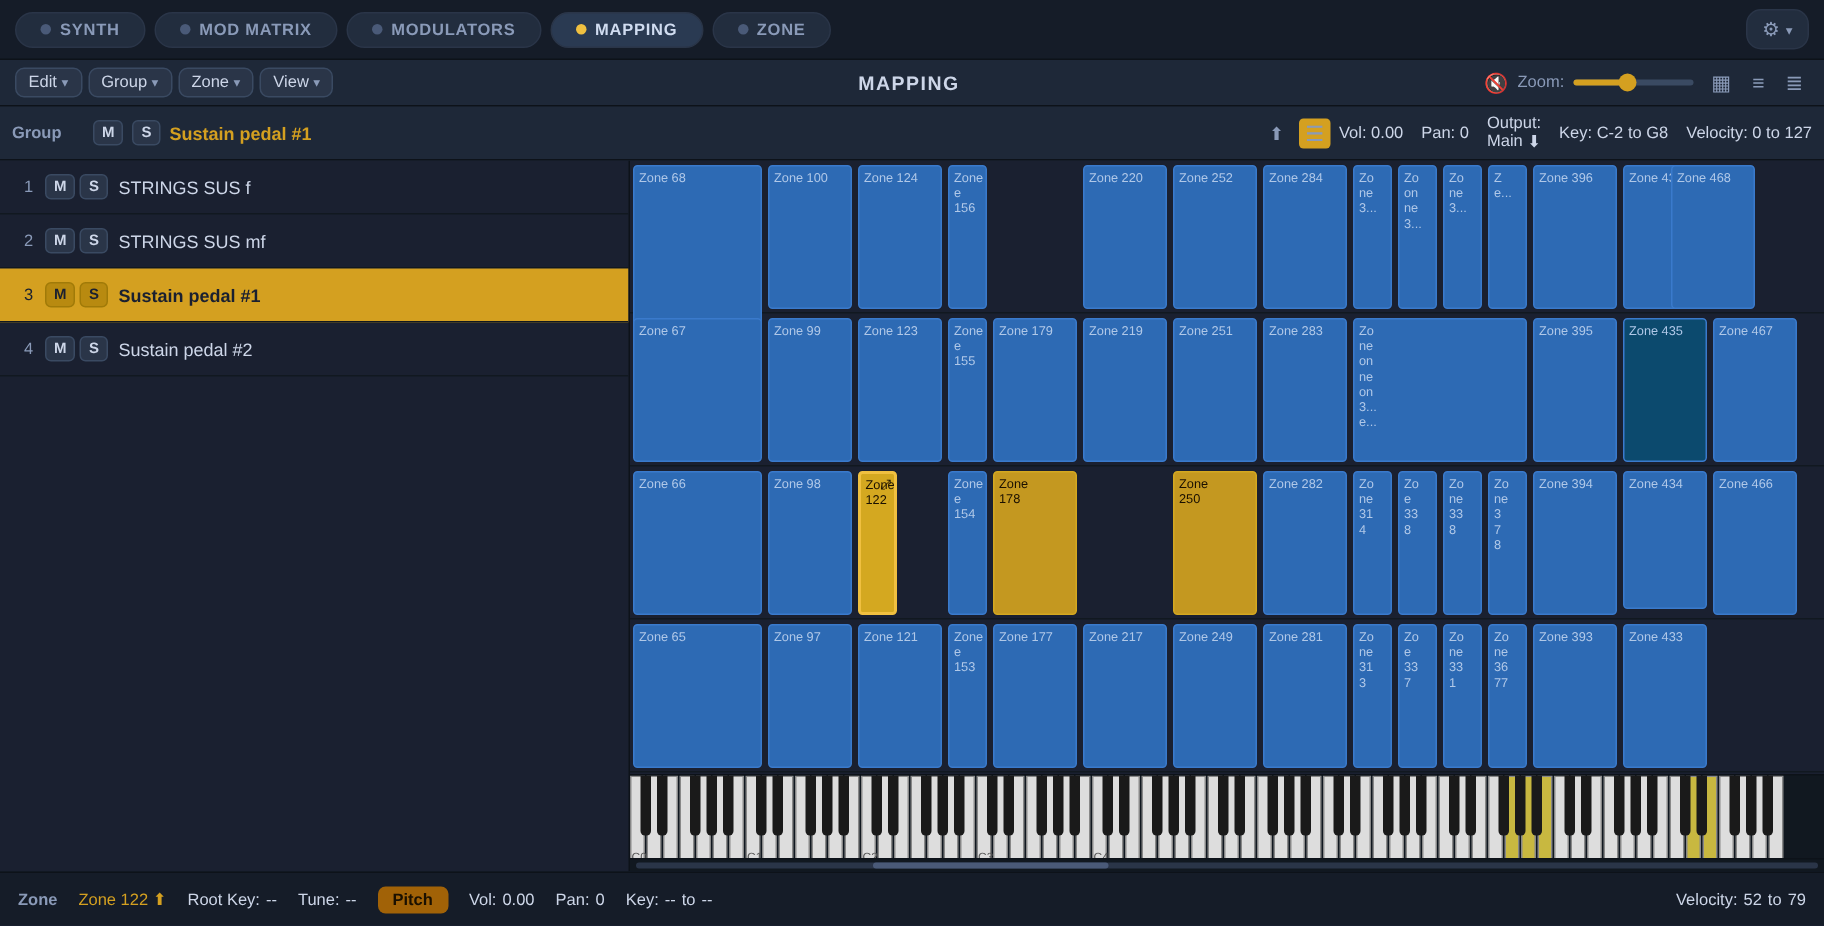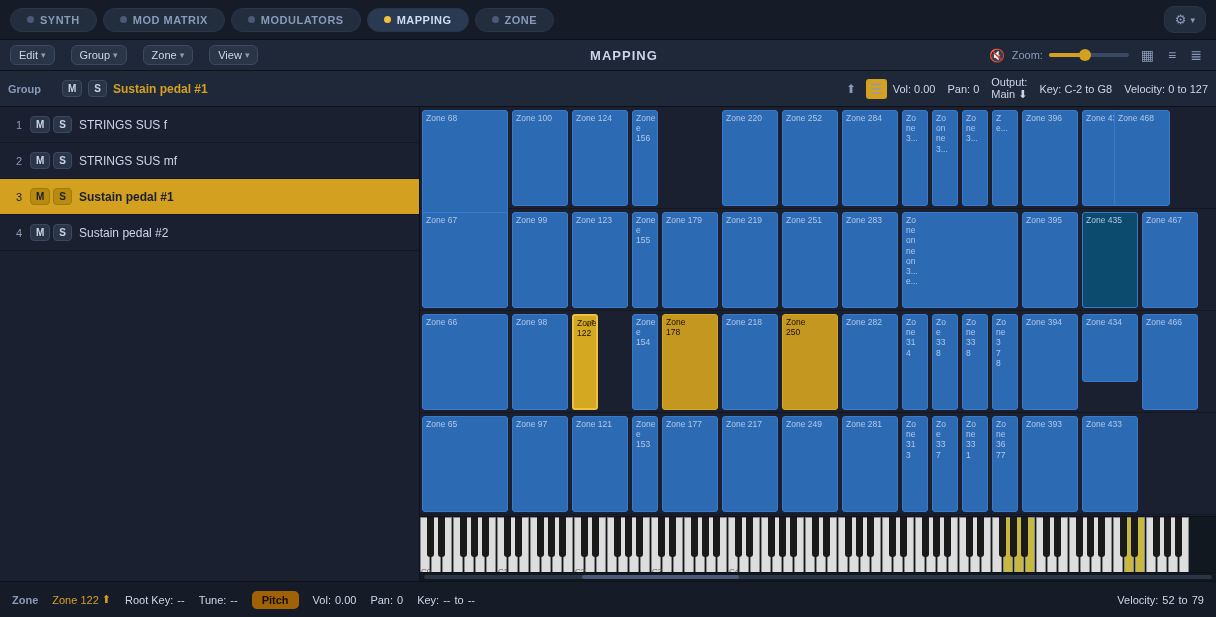--- a/index.html
+++ b/index.html
@@ -68,21 +68,21 @@
       display: flex;
       align-items: center;
       background: #1e2838;
       padding: 5px 10px;
       gap: 8px;
       border-bottom: 1px solid #0d1219;
     }
     .toolbar-group {
       display: flex;
       align-items: center;
-      gap: 16px;
+      gap: 4px;
     }
     .dropdown-btn {
       display: flex;
       align-items: center;
       gap: 3px;
       padding: 3px 8px;
       border-radius: 6px;
       background: #2a3548;
       color: #cdd6e8;
       cursor: pointer;
@@ -550,21 +550,20 @@
             </div>
             <div style="position: absolute; top: 204px; left: 0px; right: 0px; height: 102px; border-bottom: 1px solid rgb(17, 24, 32);">
               <div style="position: absolute; left: 2px; top: 3px; width: 86px; height: 96px; background: rgb(45, 106, 180); border: 1px solid rgb(58, 122, 204); border-radius: 3px; font-size: 8.5px; color: rgb(176, 200, 232); padding: 2px 3px; overflow: hidden; white-space: pre-wrap; line-height: 1.2; cursor: pointer;">Zone 66</div>
               <div style="position: absolute; left: 92px; top: 3px; width: 56px; height: 96px; background: rgb(45, 106, 180); border: 1px solid rgb(58, 122, 204); border-radius: 3px; font-size: 8.5px; color: rgb(176, 200, 232); padding: 2px 3px; overflow: hidden; white-space: pre-wrap; line-height: 1.2; cursor: pointer;">Zone 98</div>
               <div style="position: absolute; left: 152px; top: 3px; width: 26px; height: 96px; background: rgb(212, 168, 32); border: 2px solid rgb(240, 192, 64); border-radius: 3px; font-size: 8.5px; color: rgb(26, 16, 0); padding: 2px 3px; overflow: hidden; white-space: pre-wrap; line-height: 1.2; cursor: pointer;">Zone
 122<span style="position: absolute; top: 2px; right: 2px; font-size: 9px;">⤢</span></div>
               <div style="position: absolute; left: 212px; top: 3px; width: 26px; height: 96px; background: rgb(45, 106, 180); border: 1px solid rgb(58, 122, 204); border-radius: 3px; font-size: 8.5px; color: rgb(176, 200, 232); padding: 2px 3px; overflow: hidden; white-space: pre-wrap; line-height: 1.2; cursor: pointer;">Zone
 e 154</div>
               <div style="position: absolute; left: 242px; top: 3px; width: 56px; height: 96px; background: rgb(196, 152, 32); border: 1px solid rgb(212, 168, 32); border-radius: 3px; font-size: 8.5px; color: rgb(26, 16, 0); padding: 2px 3px; overflow: hidden; white-space: pre-wrap; line-height: 1.2; cursor: pointer;">Zone
 178</div>
-              <div style="position: absolute; left: 302px; top: 3px; width: 56px; height: 96px; background: rgb(45, 106, 180); border: 1px solid rgb(58, 122, 204); border-radius: 3px; font-size: 8.5px; color: rgb(176, 200, 232); padding: 2px 3px; overflow: hidden; white-space: pre-wrap; line-height: 1.2; cursor: pointer;">Zone 218</div>
               <div style="position: absolute; left: 362px; top: 3px; width: 56px; height: 96px; background: rgb(196, 152, 32); border: 1px solid rgb(212, 168, 32); border-radius: 3px; font-size: 8.5px; color: rgb(26, 16, 0); padding: 2px 3px; overflow: hidden; white-space: pre-wrap; line-height: 1.2; cursor: pointer;">Zone
 250</div>
               <div style="position: absolute; left: 422px; top: 3px; width: 56px; height: 96px; background: rgb(45, 106, 180); border: 1px solid rgb(58, 122, 204); border-radius: 3px; font-size: 8.5px; color: rgb(176, 200, 232); padding: 2px 3px; overflow: hidden; white-space: pre-wrap; line-height: 1.2; cursor: pointer;">Zone 282</div>
               <div style="position: absolute; left: 482px; top: 3px; width: 26px; height: 96px; background: rgb(45, 106, 180); border: 1px solid rgb(58, 122, 204); border-radius: 3px; font-size: 8.5px; color: rgb(176, 200, 232); padding: 2px 3px; overflow: hidden; white-space: pre-wrap; line-height: 1.2; cursor: pointer;">Zo
 ne
 31
 4</div>
               <div style="position: absolute; left: 512px; top: 3px; width: 26px; height: 96px; background: rgb(45, 106, 180); border: 1px solid rgb(58, 122, 204); border-radius: 3px; font-size: 8.5px; color: rgb(176, 200, 232); padding: 2px 3px; overflow: hidden; white-space: pre-wrap; line-height: 1.2; cursor: pointer;">Zo
 e
 33
@@ -572,21 +571,21 @@
               <div style="position: absolute; left: 542px; top: 3px; width: 26px; height: 96px; background: rgb(45, 106, 180); border: 1px solid rgb(58, 122, 204); border-radius: 3px; font-size: 8.5px; color: rgb(176, 200, 232); padding: 2px 3px; overflow: hidden; white-space: pre-wrap; line-height: 1.2; cursor: pointer;">Zo
 ne
 33
 8</div>
               <div style="position: absolute; left: 572px; top: 3px; width: 26px; height: 96px; background: rgb(45, 106, 180); border: 1px solid rgb(58, 122, 204); border-radius: 3px; font-size: 8.5px; color: rgb(176, 200, 232); padding: 2px 3px; overflow: hidden; white-space: pre-wrap; line-height: 1.2; cursor: pointer;">Zo
 ne
 3
 7
 8</div>
               <div style="position: absolute; left: 602px; top: 3px; width: 56px; height: 96px; background: rgb(45, 106, 180); border: 1px solid rgb(58, 122, 204); border-radius: 3px; font-size: 8.5px; color: rgb(176, 200, 232); padding: 2px 3px; overflow: hidden; white-space: pre-wrap; line-height: 1.2; cursor: pointer;">Zone 394</div>
-              <div style="position: absolute; left: 662px; top: 3px; width: 56px; height: 68px; background: rgb(45, 106, 180); border: 1px solid rgb(58, 122, 204); border-radius: 3px; font-size: 8.5px; color: rgb(176, 200, 232); padding: 2px 3px; overflow: hidden; white-space: pre-wrap; line-height: 1.2; cursor: pointer;">Zone 434</div>
+              <div style="position: absolute; left: 662px; top: 3px; width: 56px; height: 92px; background: rgb(45, 106, 180); border: 1px solid rgb(58, 122, 204); border-radius: 3px; font-size: 8.5px; color: rgb(176, 200, 232); padding: 2px 3px; overflow: hidden; white-space: pre-wrap; line-height: 1.2; cursor: pointer;">Zone 434</div>
               <div style="position: absolute; left: 722px; top: 3px; width: 56px; height: 96px; background: rgb(45, 106, 180); border: 1px solid rgb(58, 122, 204); border-radius: 3px; font-size: 8.5px; color: rgb(176, 200, 232); padding: 2px 3px; overflow: hidden; white-space: pre-wrap; line-height: 1.2; cursor: pointer;">Zone 466</div>
             </div>
             <div style="position: absolute; top: 306px; left: 0px; right: 0px; height: 102px; border-bottom: 1px solid rgb(17, 24, 32);">
               <div style="position: absolute; left: 2px; top: 3px; width: 86px; height: 96px; background: rgb(45, 106, 180); border: 1px solid rgb(58, 122, 204); border-radius: 3px; font-size: 8.5px; color: rgb(176, 200, 232); padding: 2px 3px; overflow: hidden; white-space: pre-wrap; line-height: 1.2; cursor: pointer;">Zone 65</div>
               <div style="position: absolute; left: 92px; top: 3px; width: 56px; height: 96px; background: rgb(45, 106, 180); border: 1px solid rgb(58, 122, 204); border-radius: 3px; font-size: 8.5px; color: rgb(176, 200, 232); padding: 2px 3px; overflow: hidden; white-space: pre-wrap; line-height: 1.2; cursor: pointer;">Zone 97</div>
               <div style="position: absolute; left: 152px; top: 3px; width: 56px; height: 96px; background: rgb(45, 106, 180); border: 1px solid rgb(58, 122, 204); border-radius: 3px; font-size: 8.5px; color: rgb(176, 200, 232); padding: 2px 3px; overflow: hidden; white-space: pre-wrap; line-height: 1.2; cursor: pointer;">Zone 121</div>
               <div style="position: absolute; left: 212px; top: 3px; width: 26px; height: 96px; background: rgb(45, 106, 180); border: 1px solid rgb(58, 122, 204); border-radius: 3px; font-size: 8.5px; color: rgb(176, 200, 232); padding: 2px 3px; overflow: hidden; white-space: pre-wrap; line-height: 1.2; cursor: pointer;">Zone
 e 153</div>
               <div style="position: absolute; left: 242px; top: 3px; width: 56px; height: 96px; background: rgb(45, 106, 180); border: 1px solid rgb(58, 122, 204); border-radius: 3px; font-size: 8.5px; color: rgb(176, 200, 232); padding: 2px 3px; overflow: hidden; white-space: pre-wrap; line-height: 1.2; cursor: pointer;">Zone 177</div>
               <div style="position: absolute; left: 302px; top: 3px; width: 56px; height: 96px; background: rgb(45, 106, 180); border: 1px solid rgb(58, 122, 204); border-radius: 3px; font-size: 8.5px; color: rgb(176, 200, 232); padding: 2px 3px; overflow: hidden; white-space: pre-wrap; line-height: 1.2; cursor: pointer;">Zone 217</div>

